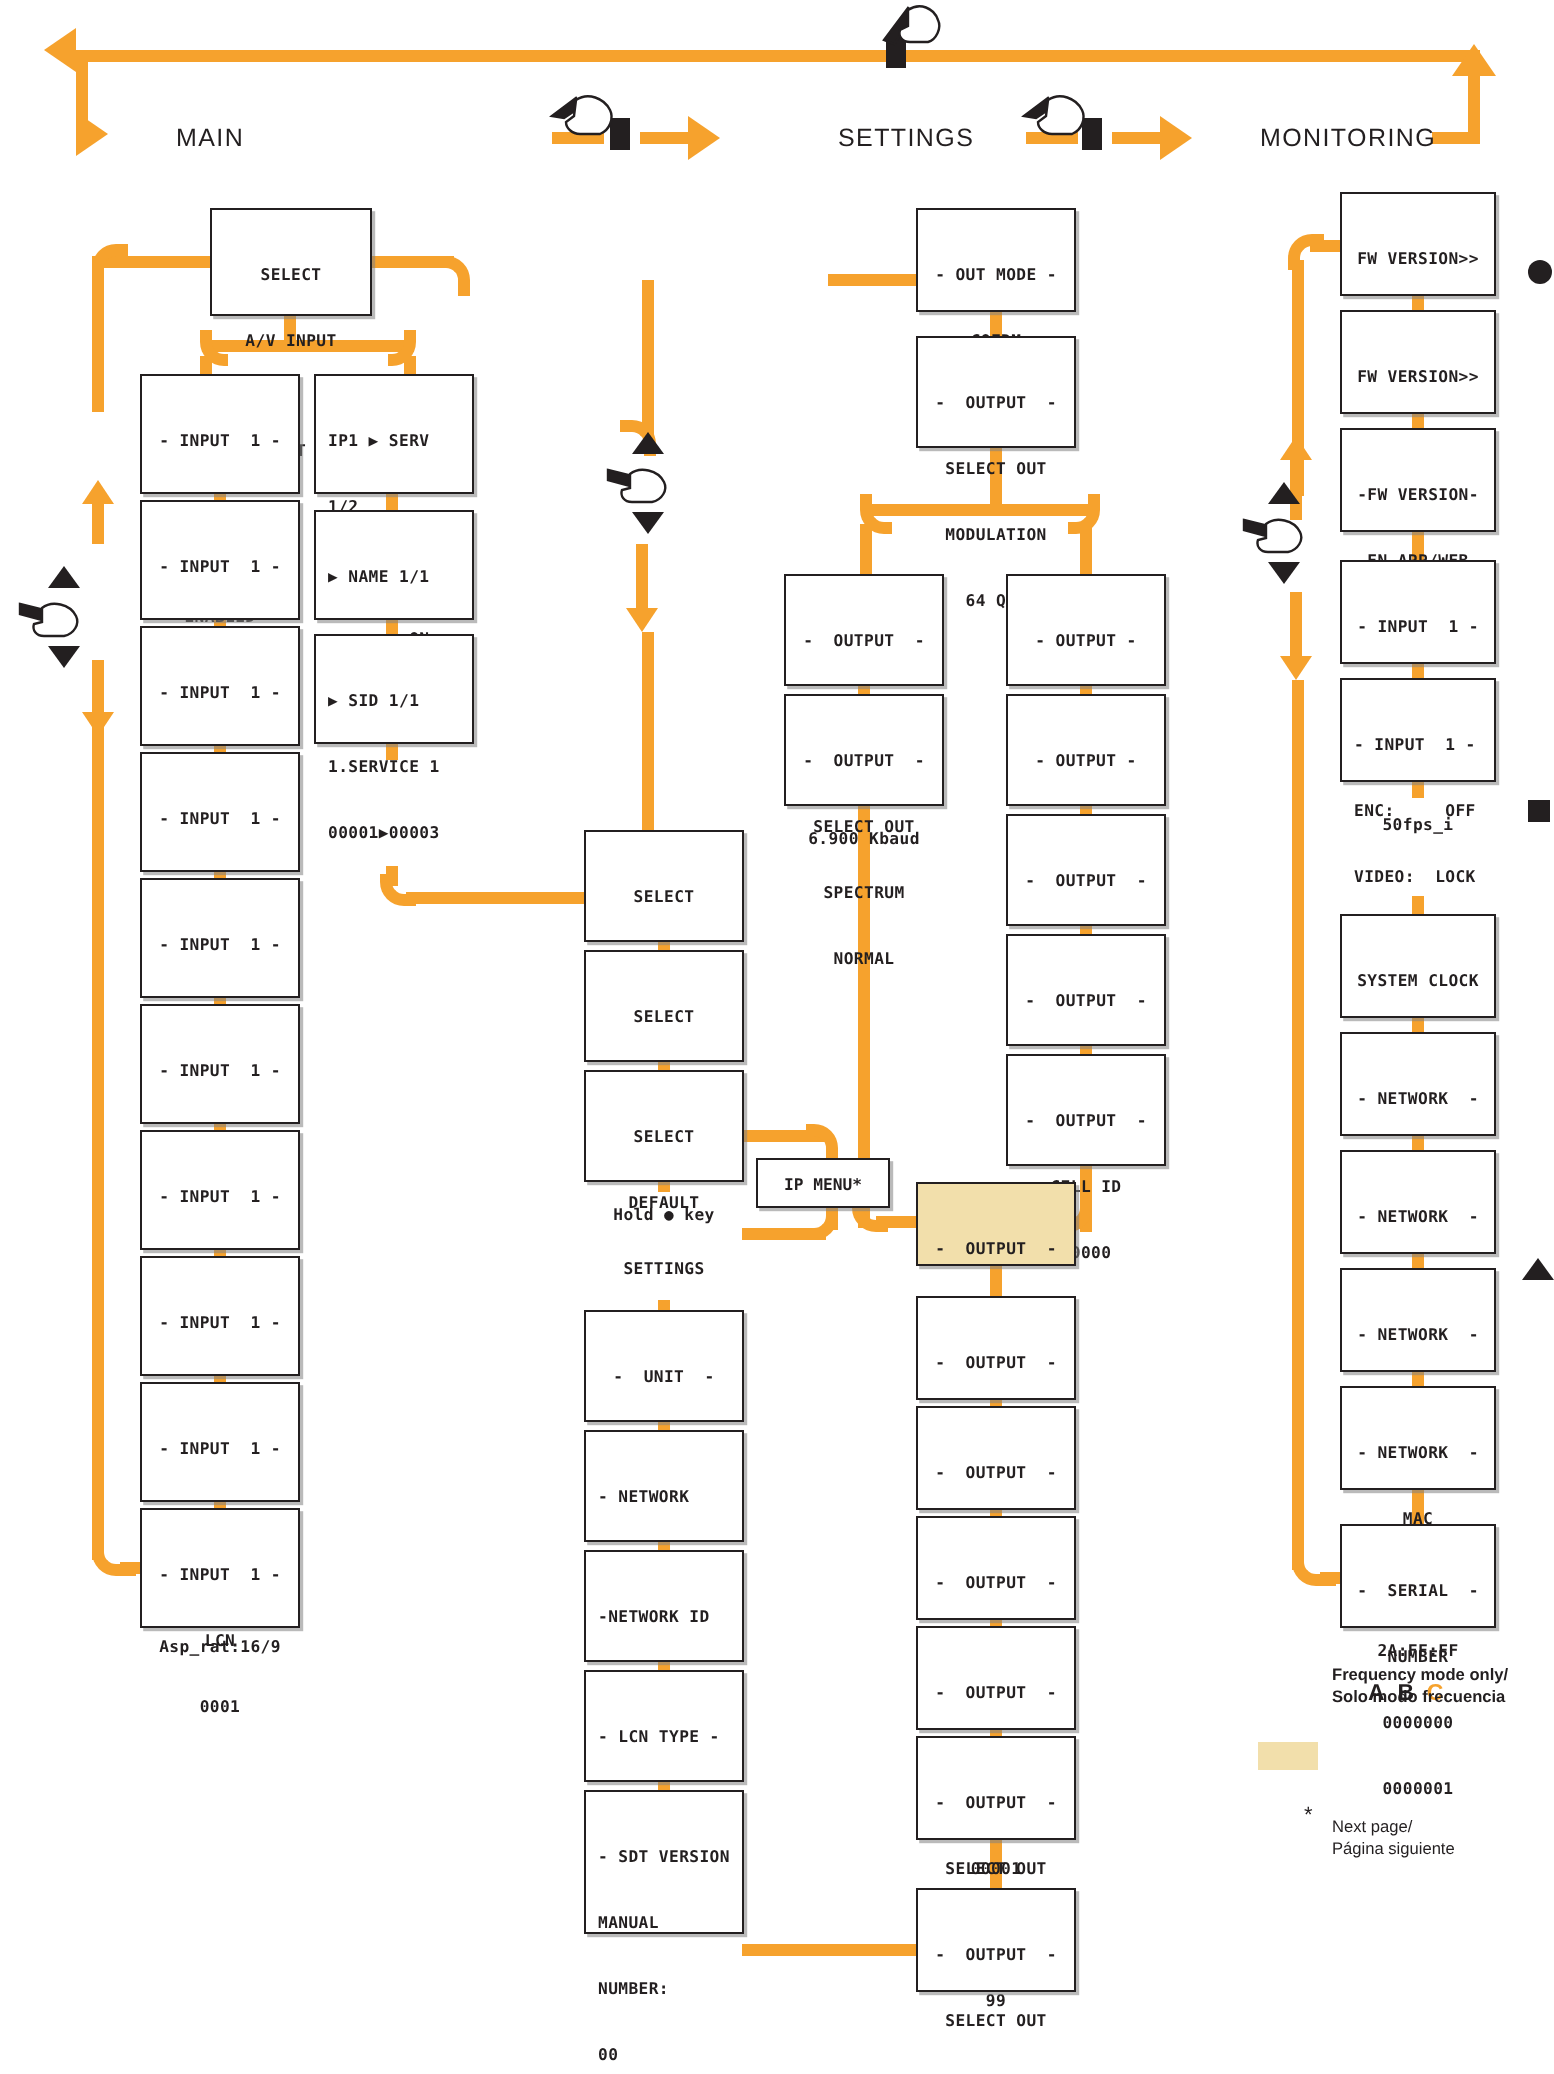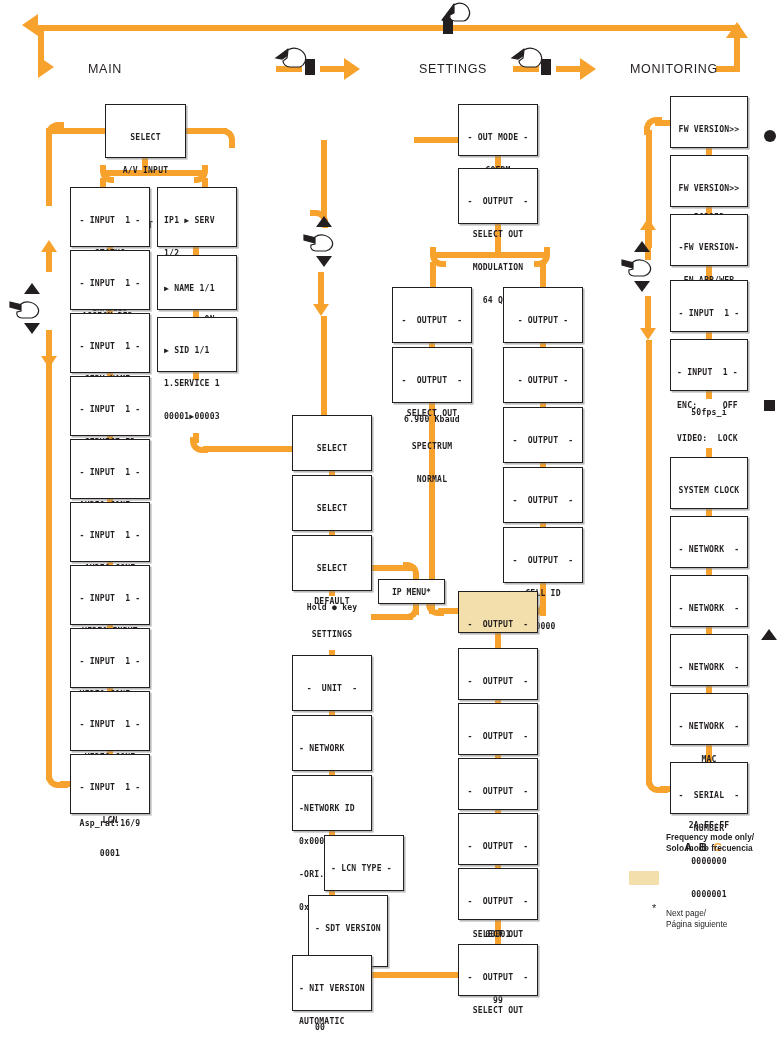--- a/index.html
+++ b/index.html
@@ -347,33 +347,29 @@
     <span class="ln">- NETWORK</span>
     <span class="ln">NAME:</span>
     <span class="ln">TELEVES00000</span>
   </div>
   <div class="lcd left" style="left:292px; top:775px; width:80px; height:56px;">
     <span class="ln">-NETWORK ID</span>
     <span class="ln">0x0001</span>
     <span class="ln">-ORI. NET ID</span>
     <span class="ln">0x0001</span>
   </div>
-  <div class="lcd left" style="left:292px; top:835px; width:80px; height:56px;margin-left:32px;">
+  <div class="lcd left" style="left:292px; top:835px; width:80px; height:56px;">
     <span class="ln">- LCN TYPE -</span>
     <span class="ln">Generic</span>
   </div>
-  <div class="lcd left" style="left:308px; top:895px; width:80px; height:72px;">
+  <div class="lcd left" style="left:292px; top:895px; width:80px; height:72px;">
     <span class="ln">- SDT VERSION</span>
     <span class="ln">MANUAL</span>
     <span class="ln">NUMBER:</span>
     <span class="ln">00</span>
-  </div>
-  <div class="lcd left" style="left:292px; top:955px; width:80px; height:56px;">
-    <span class="ln">- NIT VERSION</span>
-    <span class="ln">AUTOMATIC</span>
   </div>
 
   <div class="oline v" style="left:329px; top:470px; height:6px;"></div>
   <div class="oline v" style="left:329px; top:530px; height:6px;"></div>
   <div class="oline v" style="left:329px; top:590px; height:6px;"></div>
   <div class="oline v" style="left:329px; top:650px; height:6px;"></div>
   <div class="oline v" style="left:329px; top:710px; height:6px;"></div>
   <div class="oline v" style="left:329px; top:770px; height:6px;"></div>
   <div class="oline v" style="left:329px; top:830px; height:6px;"></div>
   <div class="oline v" style="left:329px; top:890px; height:6px;"></div>

